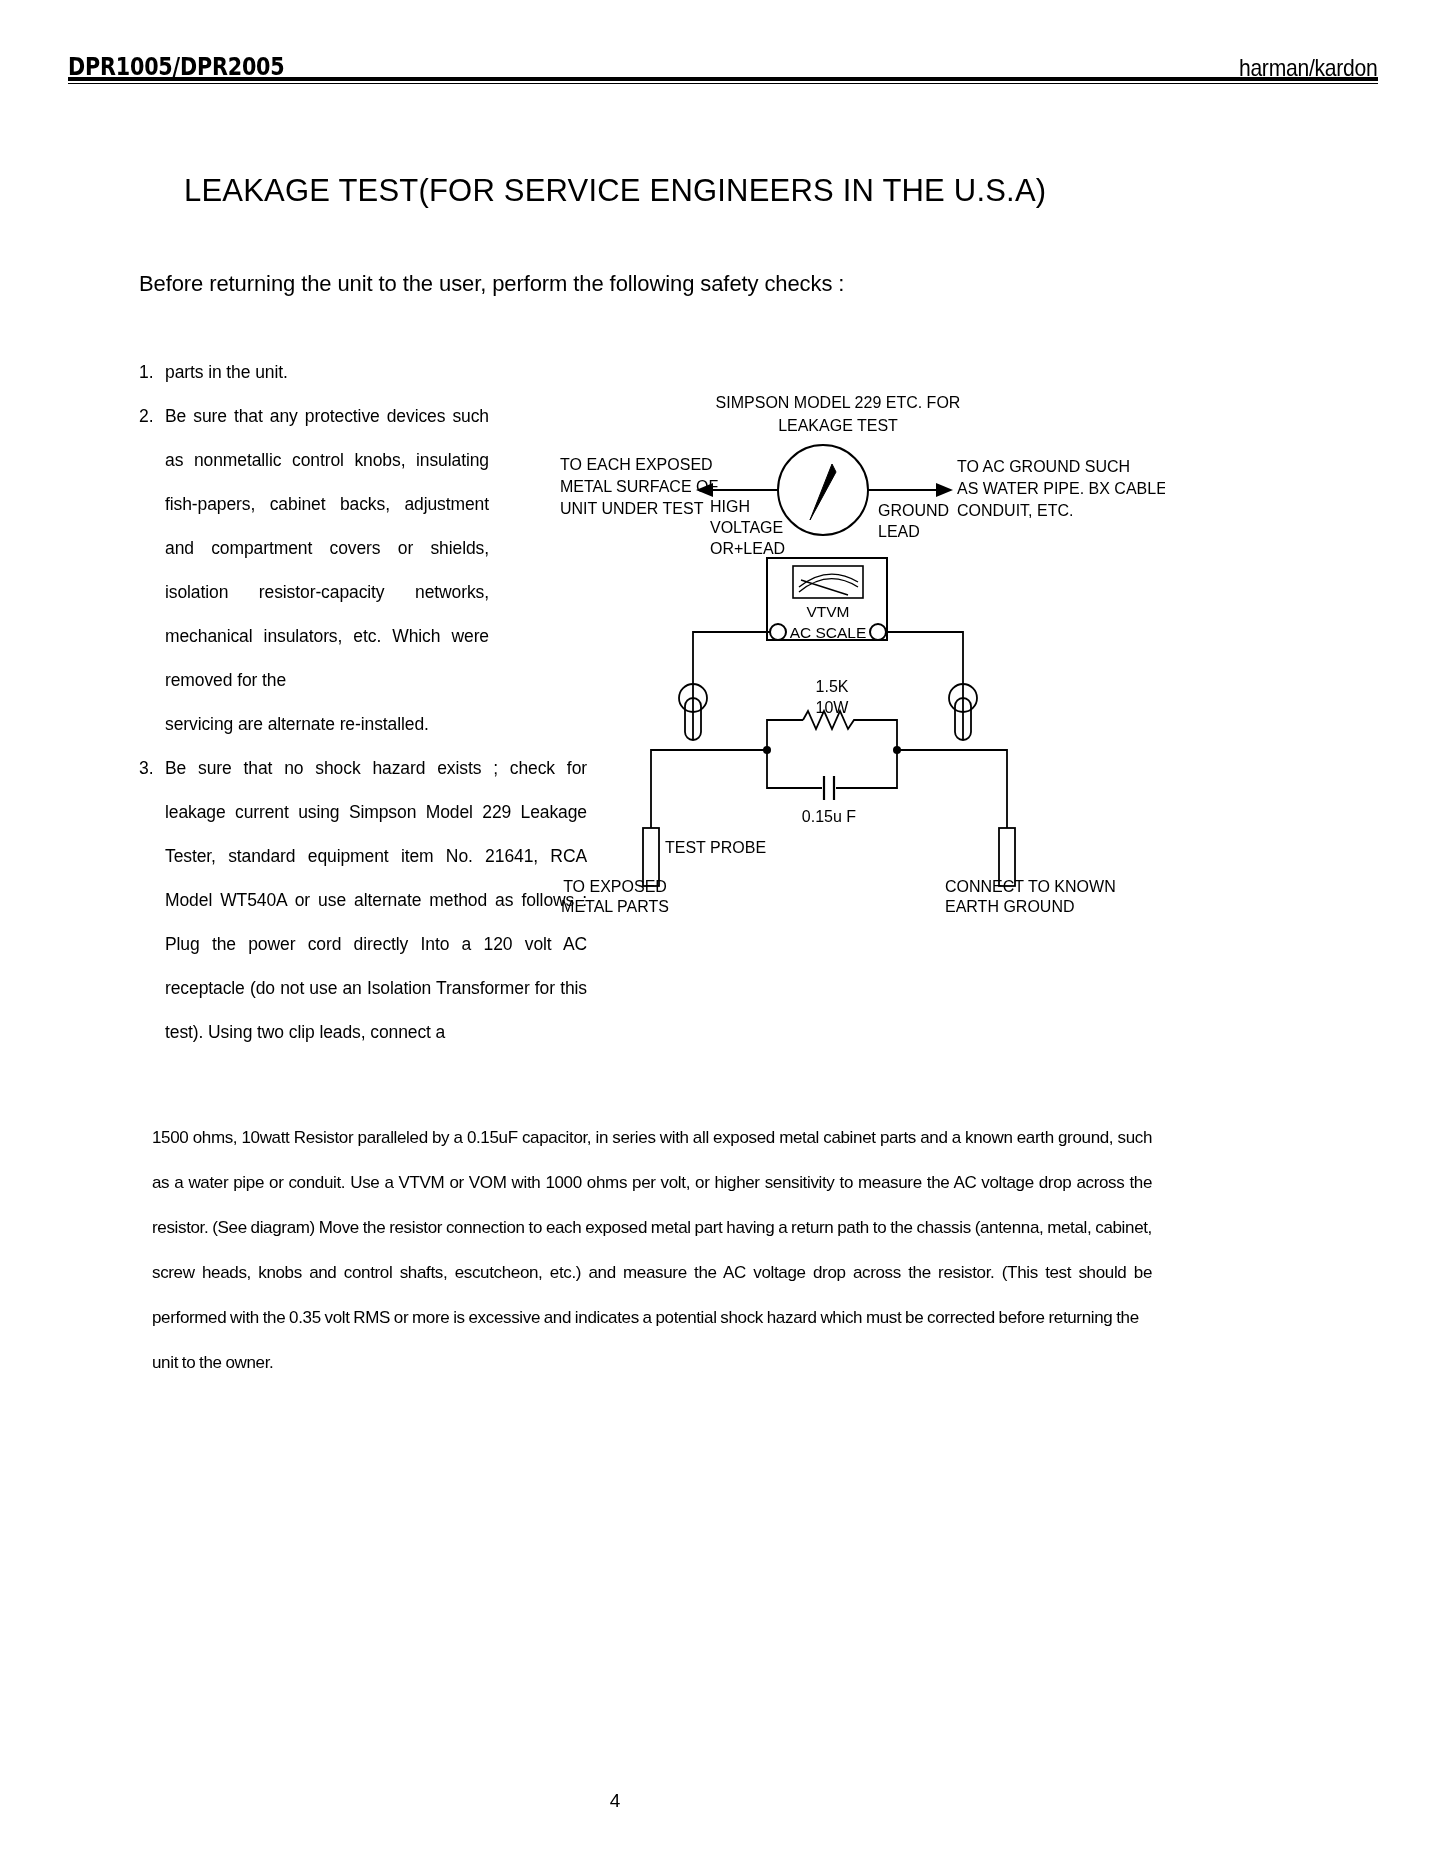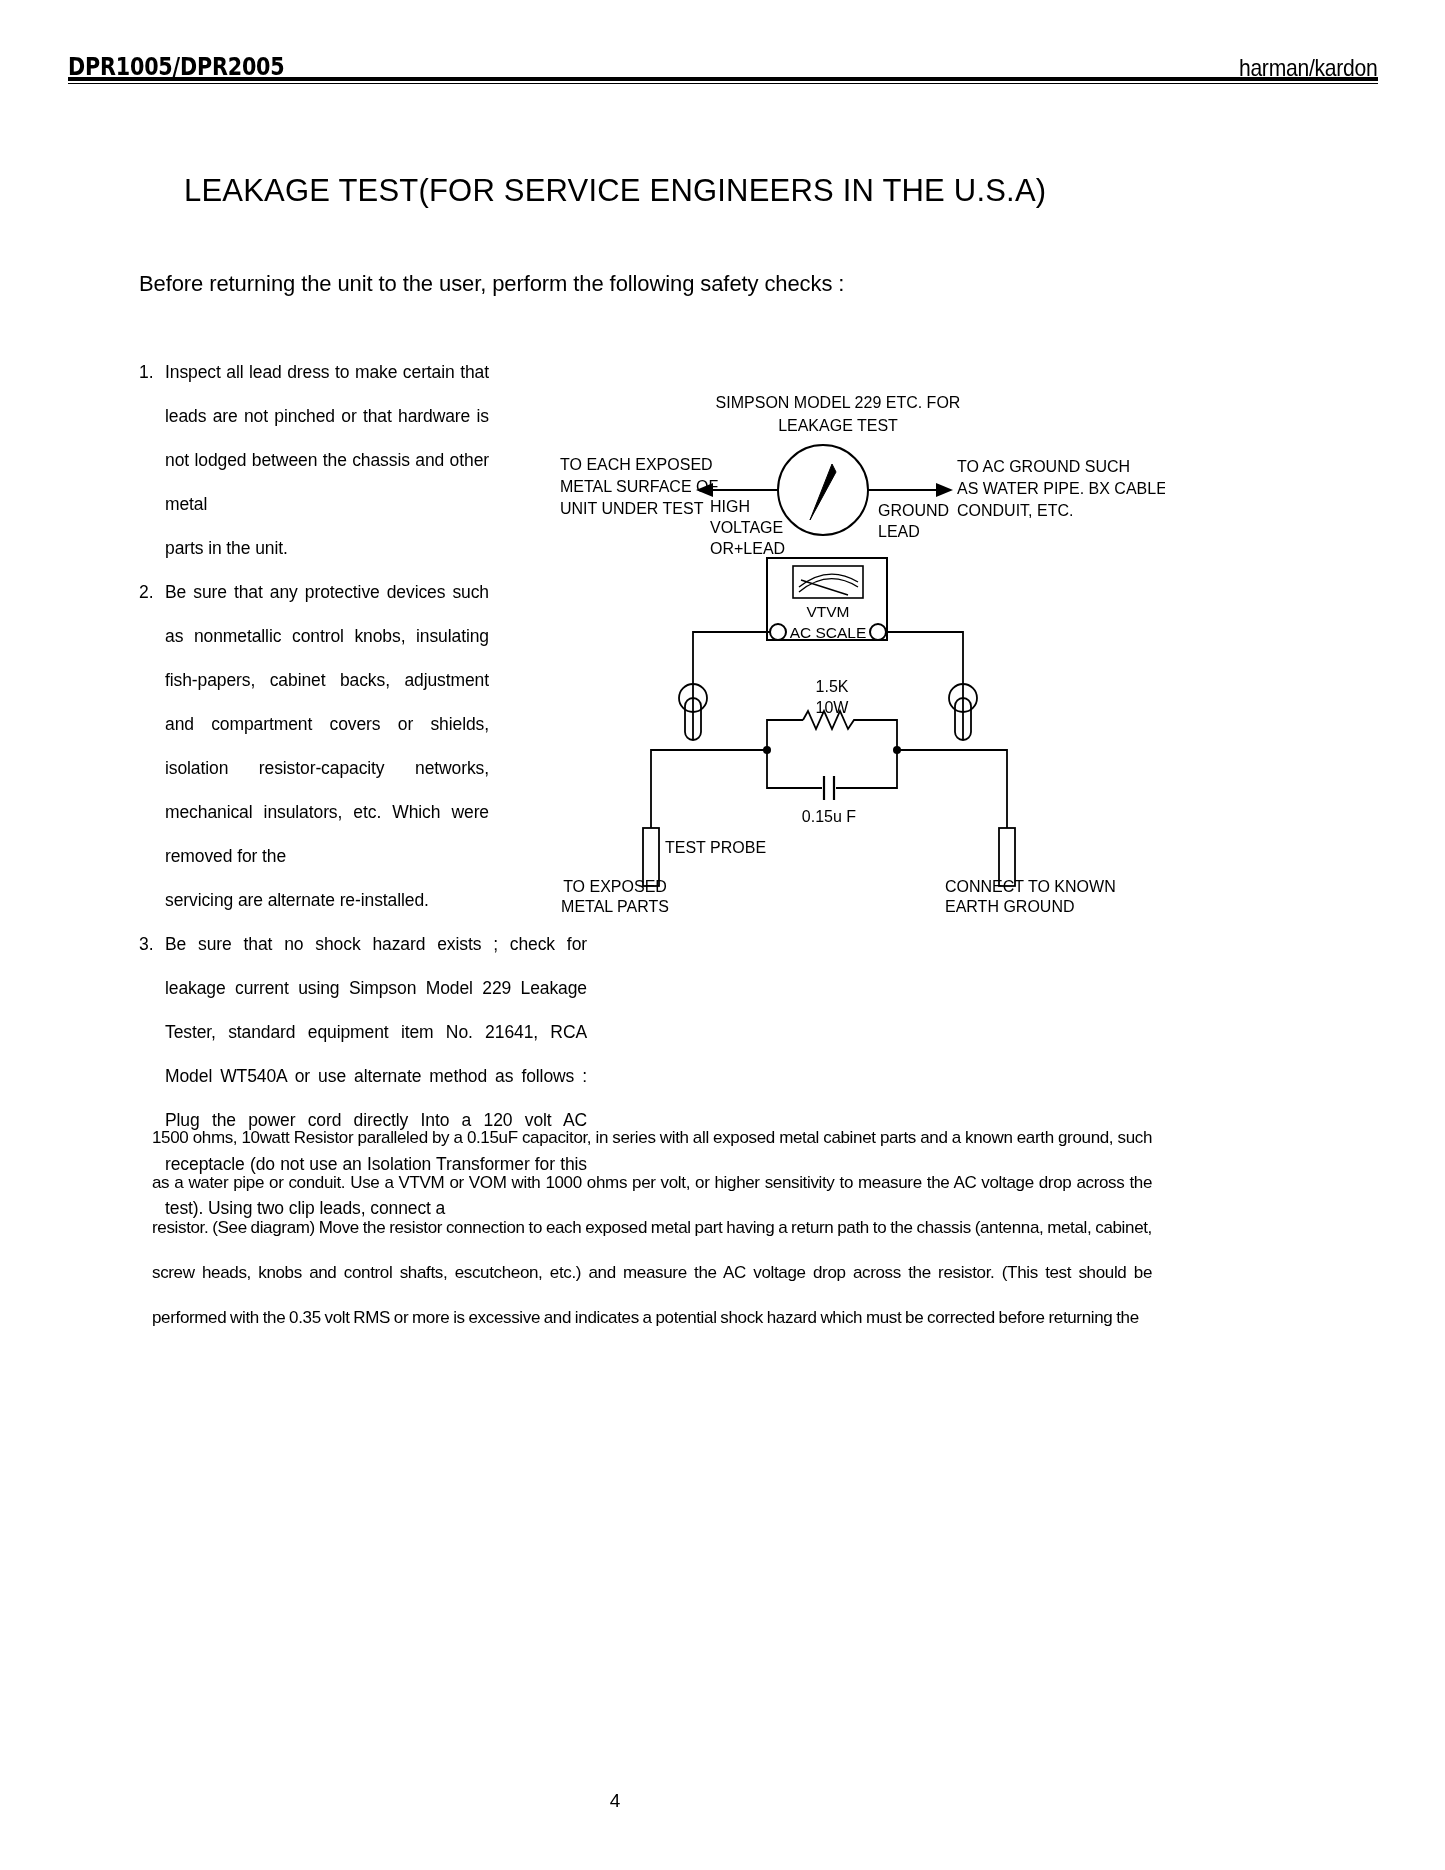--- a/index.html
+++ b/index.html
@@ -177,21 +177,20 @@
 
 <h1 class="page-title">LEAKAGE TEST(FOR SERVICE ENGINEERS IN THE U.S.A)</h1>
 
 <p class="intro-line">Before returning the unit to the user, perform the following safety checks :</p>
 
 <div class="list-col">
 
   <div class="list-item" style="width:350px;">
     <span class="li-num">1.</span>
     <div class="li-body">
-      <span>Inspect all lead dress to make certain that leads are not pinched or that hardware is not lodged between the chassis and other metal</span>
       <span class="lastline">parts in the unit.</span>
     </div>
   </div>
 
   <div class="list-item" style="width:350px;">
     <span class="li-num">2.</span>
     <div class="li-body">
       <span>Be sure that any protective devices such as nonmetallic control knobs, insulating fish-papers, cabinet backs, adjustment and compartment covers or shields, isolation resistor-capacity networks, mechanical insulators, etc. Which were removed for the</span>
       <span class="lastline">servicing are alternate re-installed.</span>
     </div>
@@ -201,20 +200,21 @@
     <span class="li-num">3.</span>
     <div class="li-body">
       <span>Be sure that no shock hazard exists ; check for leakage current using Simpson Model 229 Leakage Tester, standard equipment item No. 21641, RCA Model WT540A or use alternate method as follows : Plug the power cord directly Into a 120 volt AC receptacle (do not use an Isolation Transformer for this test). Using two clip leads, connect a</span>
     </div>
   </div>
 
 </div>
 
 <p class="cont-para">
   <span>1500 ohms, 10watt Resistor paralleled by a 0.15uF capacitor, in series with all exposed metal cabinet parts and a known earth ground, such as a water pipe or conduit. Use a VTVM or VOM with 1000 ohms per volt, or higher sensitivity to measure the AC voltage drop across  the resistor. (See diagram) Move the resistor connection to each exposed metal part having a return path to the chassis (antenna, metal, cabinet, screw heads, knobs and control shafts, escutcheon, etc.) and measure the AC voltage drop across the resistor. (This test should be performed with the 0.35 volt RMS or more is excessive and indicates a potential shock hazard which must be corrected before returning the</span>
+  <span class="lastline">unit to the owner.</span>
 </p>
 
 <div class="page-num">4</div>
 
 <div class="diagram">
 <svg width="620" height="540" viewBox="0 0 620 540" xmlns="http://www.w3.org/2000/svg">
 
   <text class="dg-text" x="293" y="28" text-anchor="middle">SIMPSON MODEL 229 ETC. FOR</text>
   <text class="dg-text" x="293" y="51" text-anchor="middle">LEAKAGE TEST</text>
 

